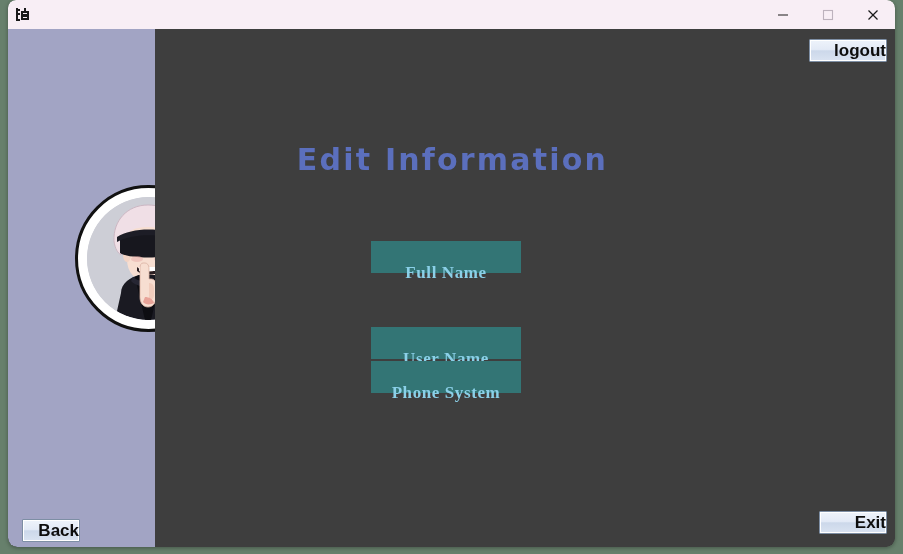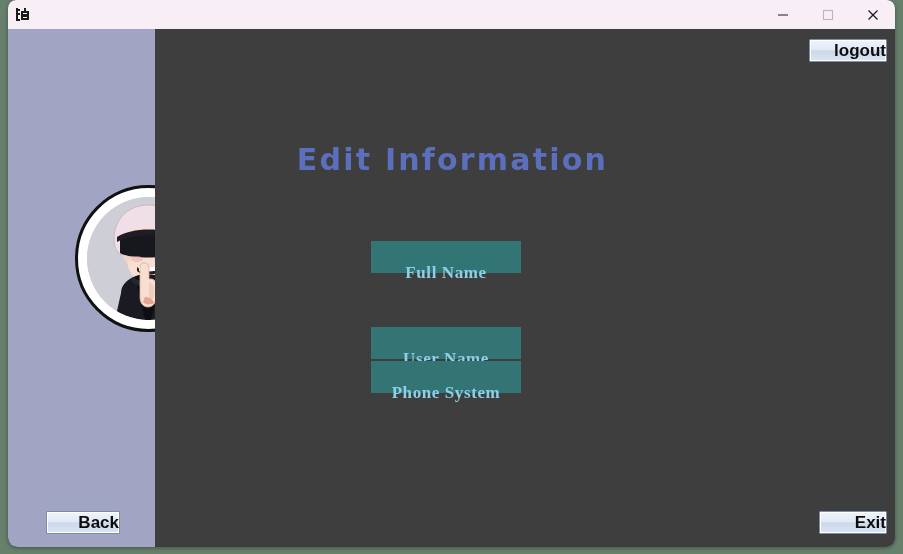--- a/index.html
+++ b/index.html
@@ -193,25 +193,24 @@
   }
   #btn-logout {
     right: 8px;
     top: 10px;
     width: 78px;
     height: 23px;
     line-height: 21px;
   }
   #btn-back {
     left: 14px;
-    bottom: 13px;
-    width: 74px;
+    bottom: 5px;
+    width: 58px;
     height: 23px;
     line-height: 21px;
-    margin-left: 24px;
   }
   #btn-exit {
     right: 8px;
     bottom: 13px;
     width: 68px;
     height: 23px;
     line-height: 21px;
   }
 </style>
 </head>

